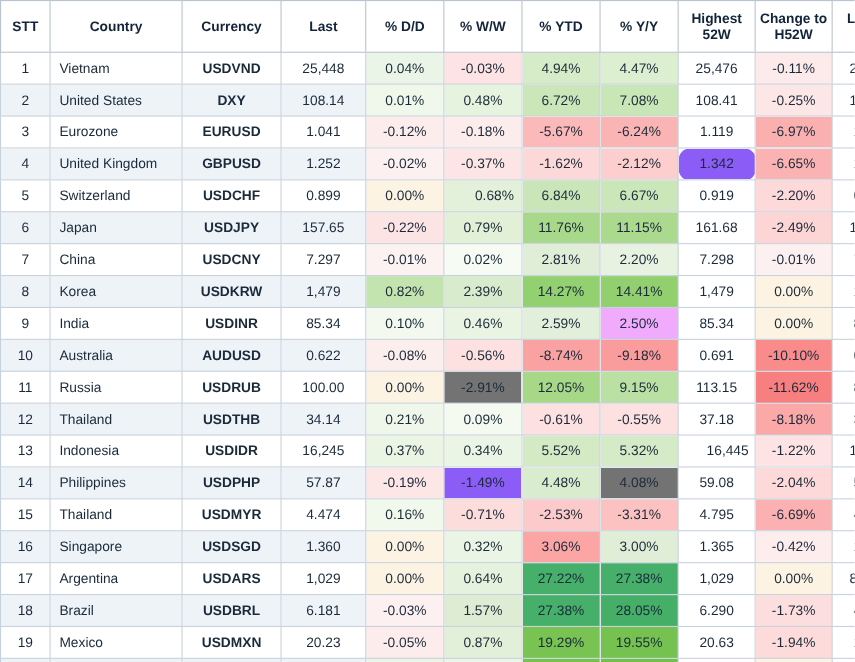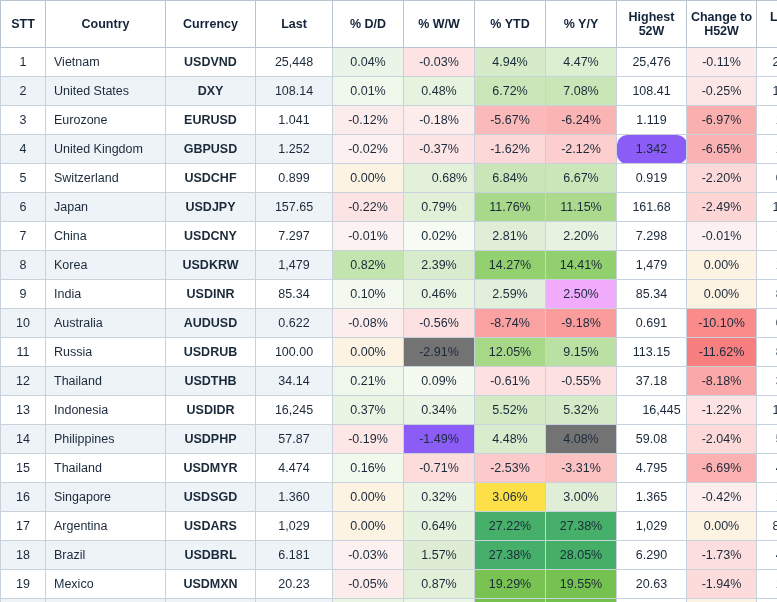--- a/index.html
+++ b/index.html
@@ -266,21 +266,21 @@
         <td class="num" style="background: rgb(251, 177, 177);">-6.69%</td>
         <td class="num" style="background: rgb(255, 255, 255);">4.121</td>
       </tr>
       <tr>
         <td class="stt">16</td>
         <td class="country">Singapore</td>
         <td class="ccy">USDSGD</td>
         <td class="last num">1.360</td>
         <td class="num" style="background: rgb(253, 243, 227);">0.00%</td>
         <td class="num" style="background: rgb(235, 245, 229);">0.32%</td>
-        <td class="num" style="background: #fde047; margin-left: 21px;">3.06%</td>
+        <td class="num" style="background: #fca5a5; margin-left: 21px;">3.06%</td>
         <td class="num" style="background: rgb(224, 238, 216);">3.00%</td>
         <td class="num" style="background: rgb(255, 255, 255);">1.365</td>
         <td class="num" style="background: rgb(253, 237, 237);">-0.42%</td>
         <td class="num" style="background: rgb(255, 255, 255);">1.281</td>
       </tr>
       <tr>
         <td class="stt">17</td>
         <td class="country">Argentina</td>
         <td class="ccy">USDARS</td>
         <td class="last num">1,029</td>

